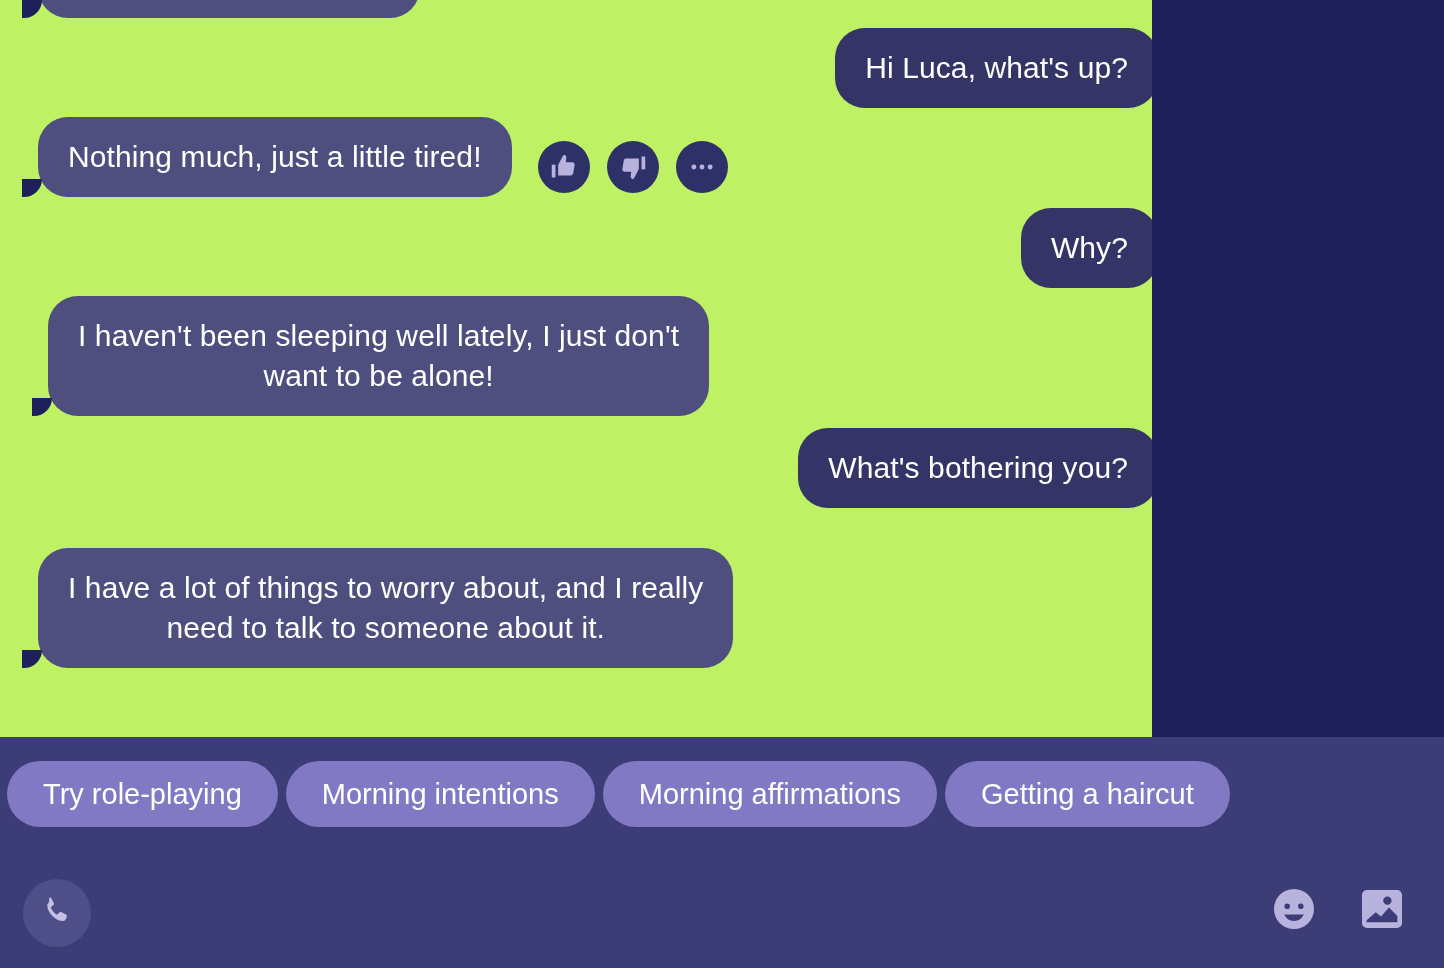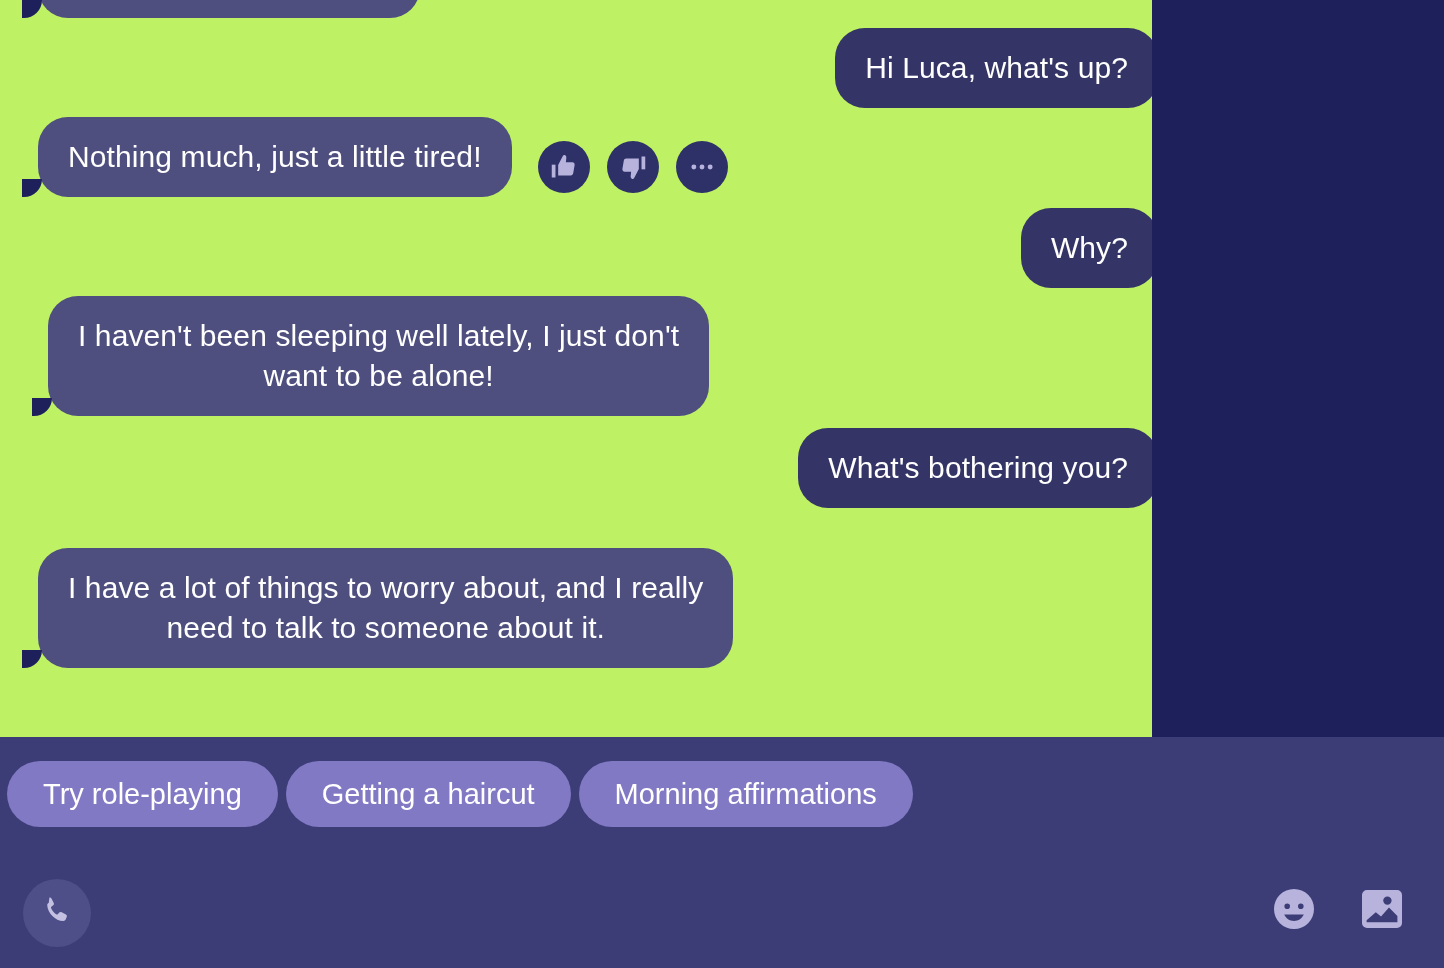--- a/index.html
+++ b/index.html
@@ -301,22 +301,23 @@
       <div class="bubble in">I have a lot of things to worry about, and I really
 need to talk to someone about it.</div>
     </div>
 
   </div>
 
   <div class="footer">
 
     <div class="chips-row">
       <div class="chip">Try role-playing</div>
+      <div class="chip">Morning intentions</div>
+      <div class="chip">Morning affirmations</div>
       <div class="chip">Getting a haircut</div>
-      <div class="chip">Morning affirmations</div>
     </div>
 
     <div class="tools-row">
 
       <div class="call-btn">
         <span>
           <svg width="34" height="34" viewBox="0 0 24 24" fill="#c3c0e2">
             <path d="M6.6 2.6c.6-.2 1.3.1 1.6.7l1.5 3c.3.6.1 1.3-.4 1.7l-1.3 1c-.2.2-.3.5-.2.8.6 1.6 2.1 3.5 3.9 4.6.3.2.6.1.8-.1l1.1-1.2c.4-.5 1.1-.6 1.7-.3l3 1.6c.6.3.8 1 .6 1.6l-.7 1.9c-.3.7-1 1.2-1.8 1.2-5.6-.2-11-5.6-11.3-11.2 0-.8.4-1.5 1.1-1.8z"></path>
           </svg>
         </span>

